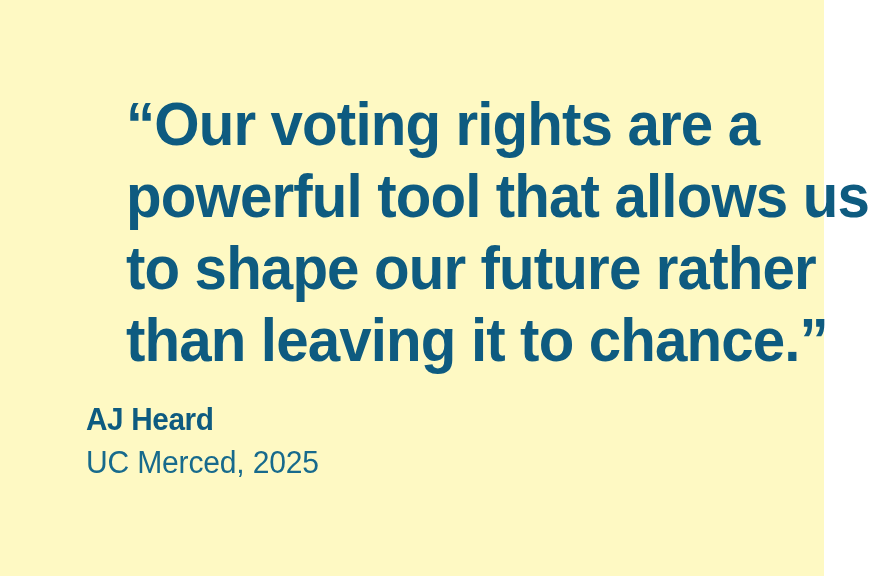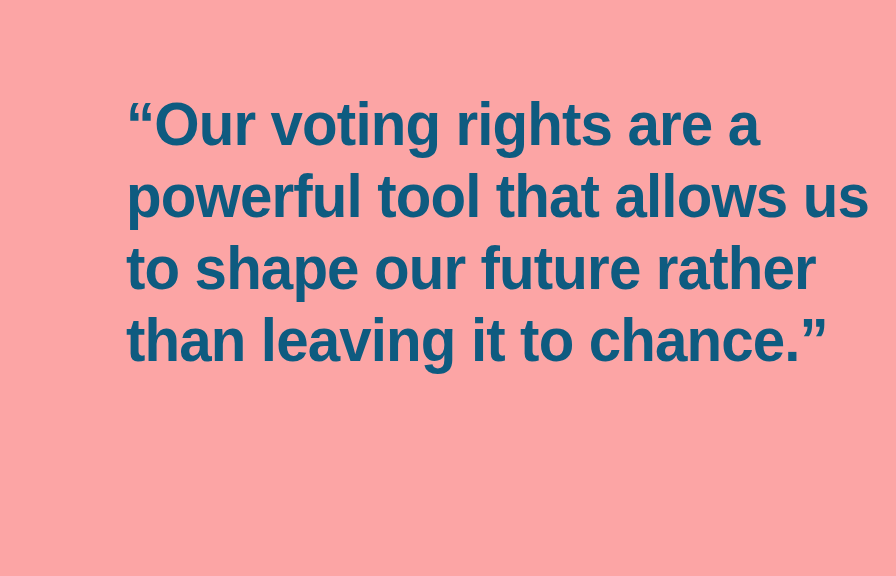--- a/index.html
+++ b/index.html
@@ -12,23 +12,23 @@
     width: 896px;
     height: 576px;
     overflow: hidden;
     font-family: "Liberation Sans", sans-serif;
     -webkit-font-smoothing: antialiased;
   }
 
   #quote-card {
     position: relative;
     box-sizing: border-box;
-    width: 896px;
+    width: 824px;
     height: 576px;
-    background: #fca5a5;
+    background: #fef9c3;
     padding: 0;
   }
 
   
 
   #quote-block {
     position: absolute;
     left: 86px;
     top: 72px;
     width: 760px;
@@ -87,14 +87,18 @@
 
 <div id="quote-card">
 
   <blockquote id="quote-block">
     <span class="quote-line">“Our voting rights are a</span>
     <span class="quote-line">powerful tool that allows us</span>
     <span class="quote-line">to shape our future rather</span>
     <span class="quote-line">than leaving it to chance.”</span>
   </blockquote>
 
+  <div id="attribution-block">
+    <span id="attribution-name">AJ Heard</span>
+    <span id="attribution-affiliation">UC Merced, 2025</span>
+  </div>
 
 </div>
 
 </body></html>

